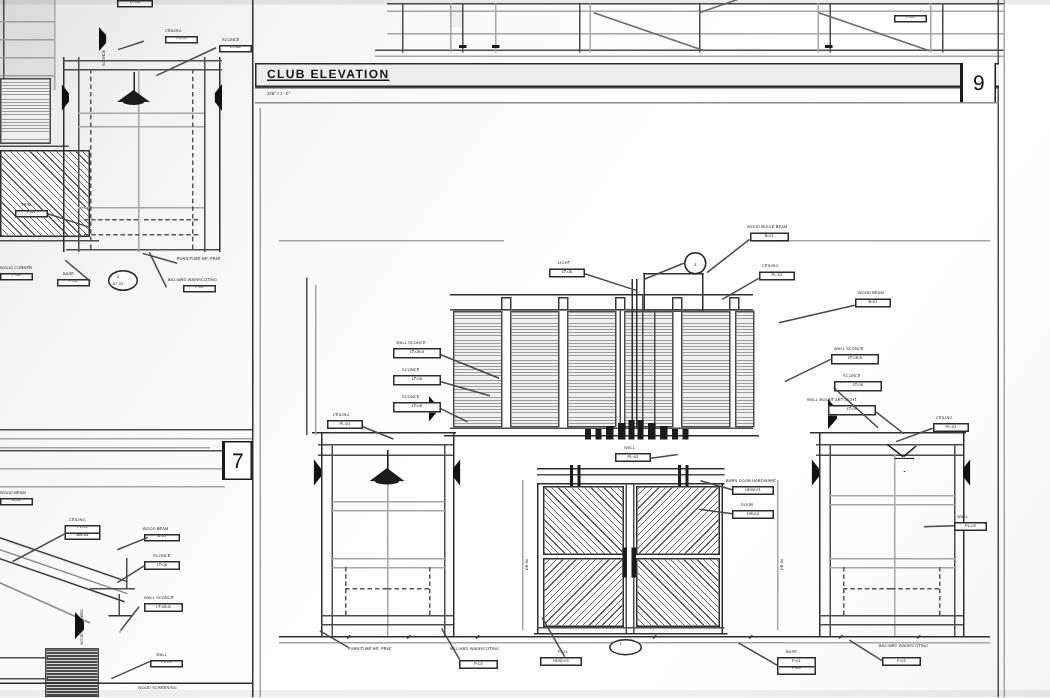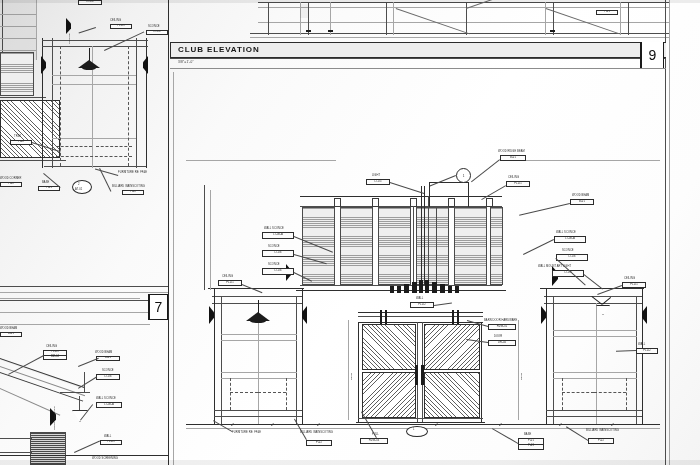--- a/index.html
+++ b/index.html
@@ -36,21 +36,21 @@
 
   
   .lead{position:absolute;background:#4a4a4a;height:.6px;
         transform-origin:0 0;}
 
   
   #titlebar{position:absolute;left:170px;top:42px;width:496px;height:16px;
             border:1px solid #2b2b2b;border-right:none;background:#ededed;
             box-sizing:border-box;}
   #titletext{position:absolute;left:178px;top:45px;font-size:8px;
-             font-weight:bold;letter-spacing:.9px;color:#161616;}
+             font-weight:bold;letter-spacing:.9px;color:#161616;text-decoration:underline;}
   #scaletext{position:absolute;left:178px;top:60px;font-size:3.2px;
              color:#333;letter-spacing:.2px;}
   #titleunder{position:absolute;left:170px;top:58px;width:496px;height:1px;
               background:#4a4a4a;}
   #titlebot{position:absolute;left:170px;top:68px;width:496px;height:1px;
             background:#8c8c8c;}
 
   .numbox{position:absolute;border-left:2px solid #1a1a1a;
           border-right:1px solid #1a1a1a;
           display:flex;align-items:center;justify-content:center;

